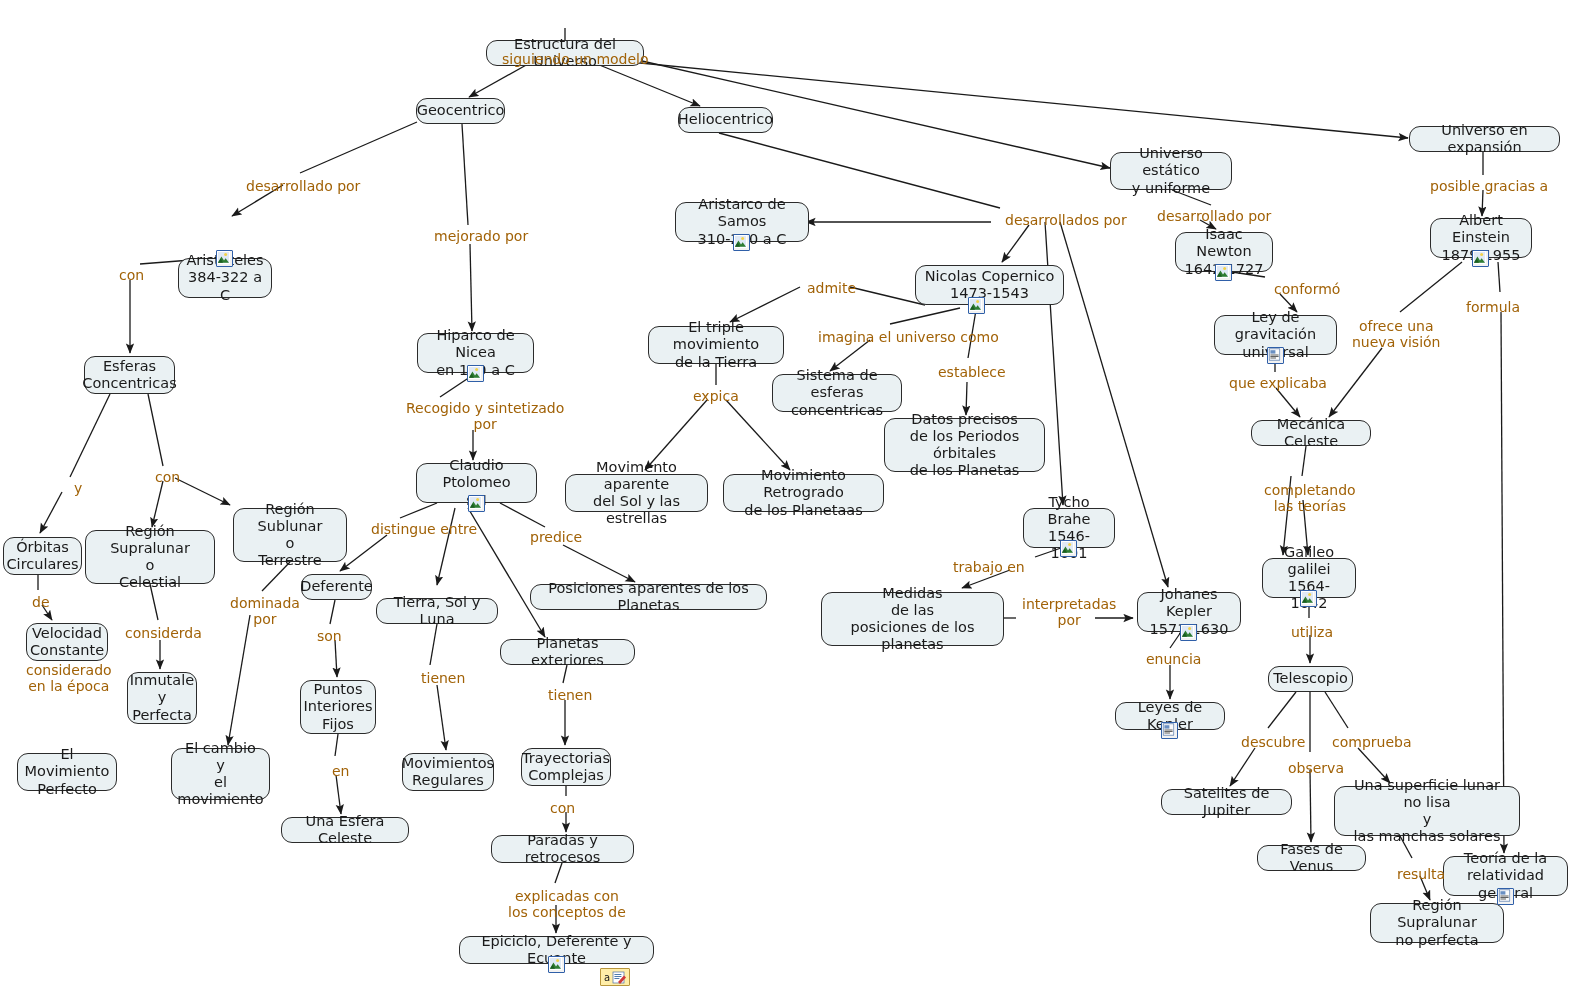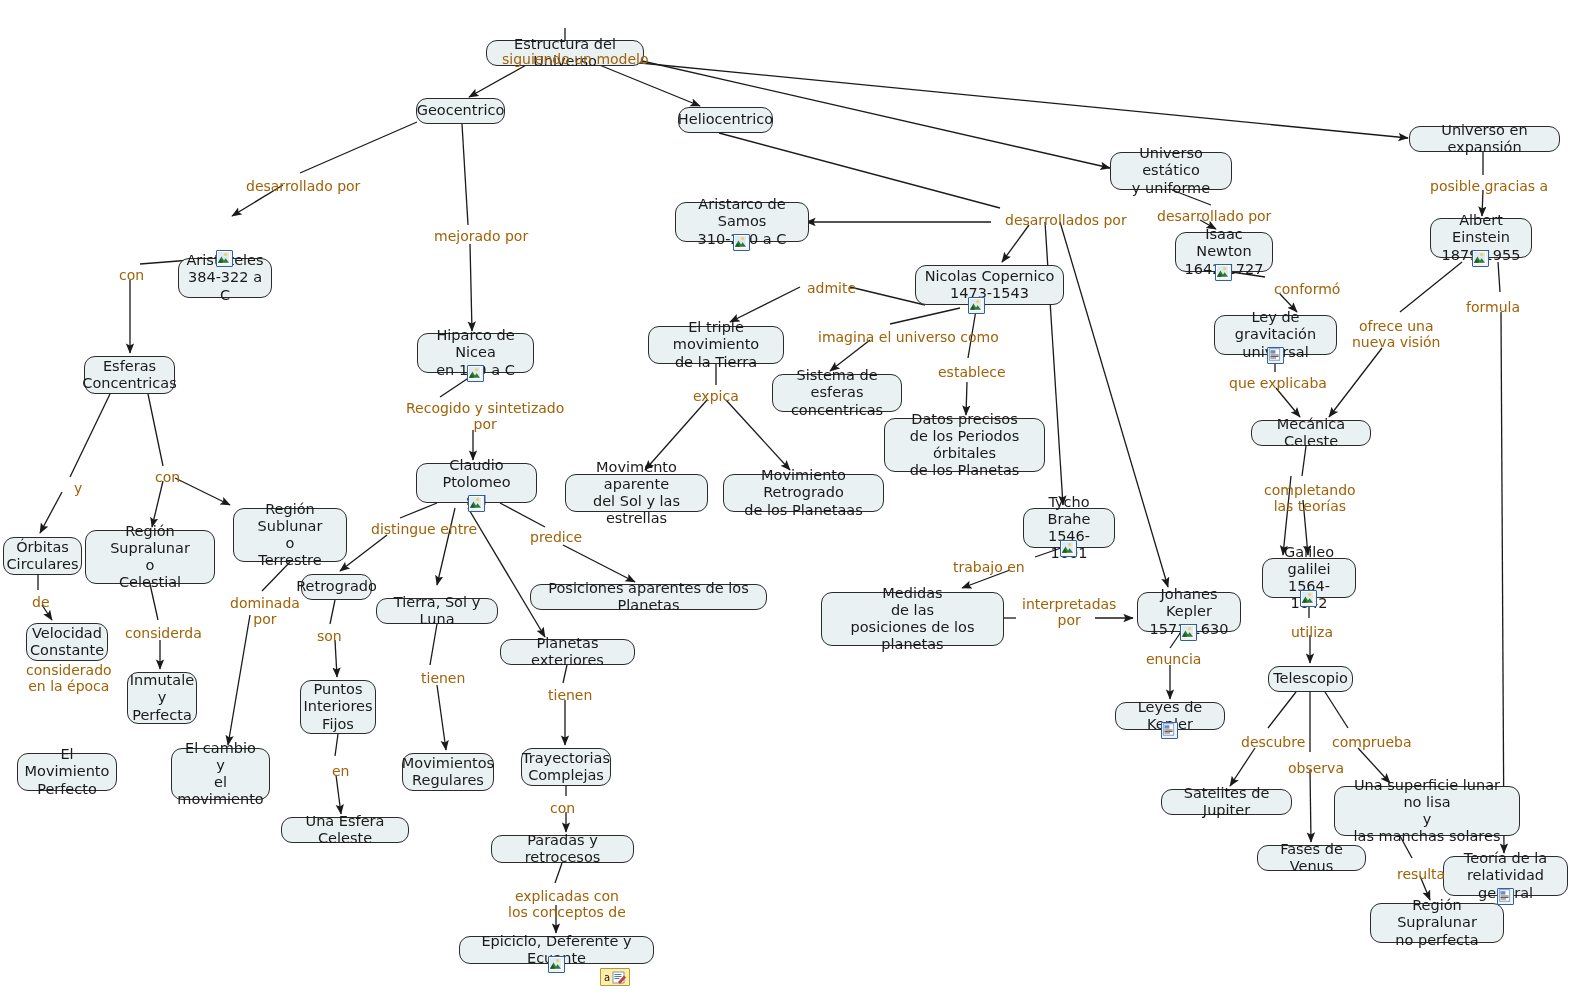--- a/index.html
+++ b/index.html
@@ -303,21 +303,21 @@
 1564-1642</span></div>
       <span class="badge" style="left: 1300px; top: 590px;">
         <svg width="13" height="13" viewBox="0 0 13 13">
           <rect x="0" y="0" width="13" height="13" fill="#ffffff"></rect>
           <rect x="1" y="1" width="11" height="11" fill="#dfe9f5"></rect>
           <circle cx="8.6" cy="3.6" r="1.5" fill="#f2d24a"></circle>
           <path d="M1,11.8 L4.4,5.6 L7,9.4 L8.6,7.2 L12,11.8 z" fill="#2e7d32"></path>
           <path d="M1,11.8 L3.6,7.6 L6,11.8 z" fill="#1b5e20"></path>
         </svg>
       </span>
-      <div class="node" style="left: 301px; top: 574px; width: 71px; height: 26px;"><span class="node-label">Retrogrado</span></div>
+      <div class="node" style="left: 301px; top: 574px; width: 71px; height: 26px;"><span class="node-label">Deferente</span></div>
       <div class="node" style="left: 376px; top: 598px; width: 122px; height: 26px;"><span class="node-label">Tierra, Sol y Luna</span></div>
       <div class="node" style="left: 530px; top: 584px; width: 237px; height: 26px;"><span class="node-label">Posiciones aparentes de los Planetas</span></div>
       <div class="node" style="left: 1137px; top: 592px; width: 104px; height: 40px;"><span class="node-label">Johanes Kepler
 1571-1630</span></div>
       <span class="badge" style="left: 1180px; top: 624px;">
         <svg width="13" height="13" viewBox="0 0 13 13">
           <rect x="0" y="0" width="13" height="13" fill="#ffffff"></rect>
           <rect x="1" y="1" width="11" height="11" fill="#dfe9f5"></rect>
           <circle cx="8.6" cy="3.6" r="1.5" fill="#f2d24a"></circle>
           <path d="M1,11.8 L4.4,5.6 L7,9.4 L8.6,7.2 L12,11.8 z" fill="#2e7d32"></path>

